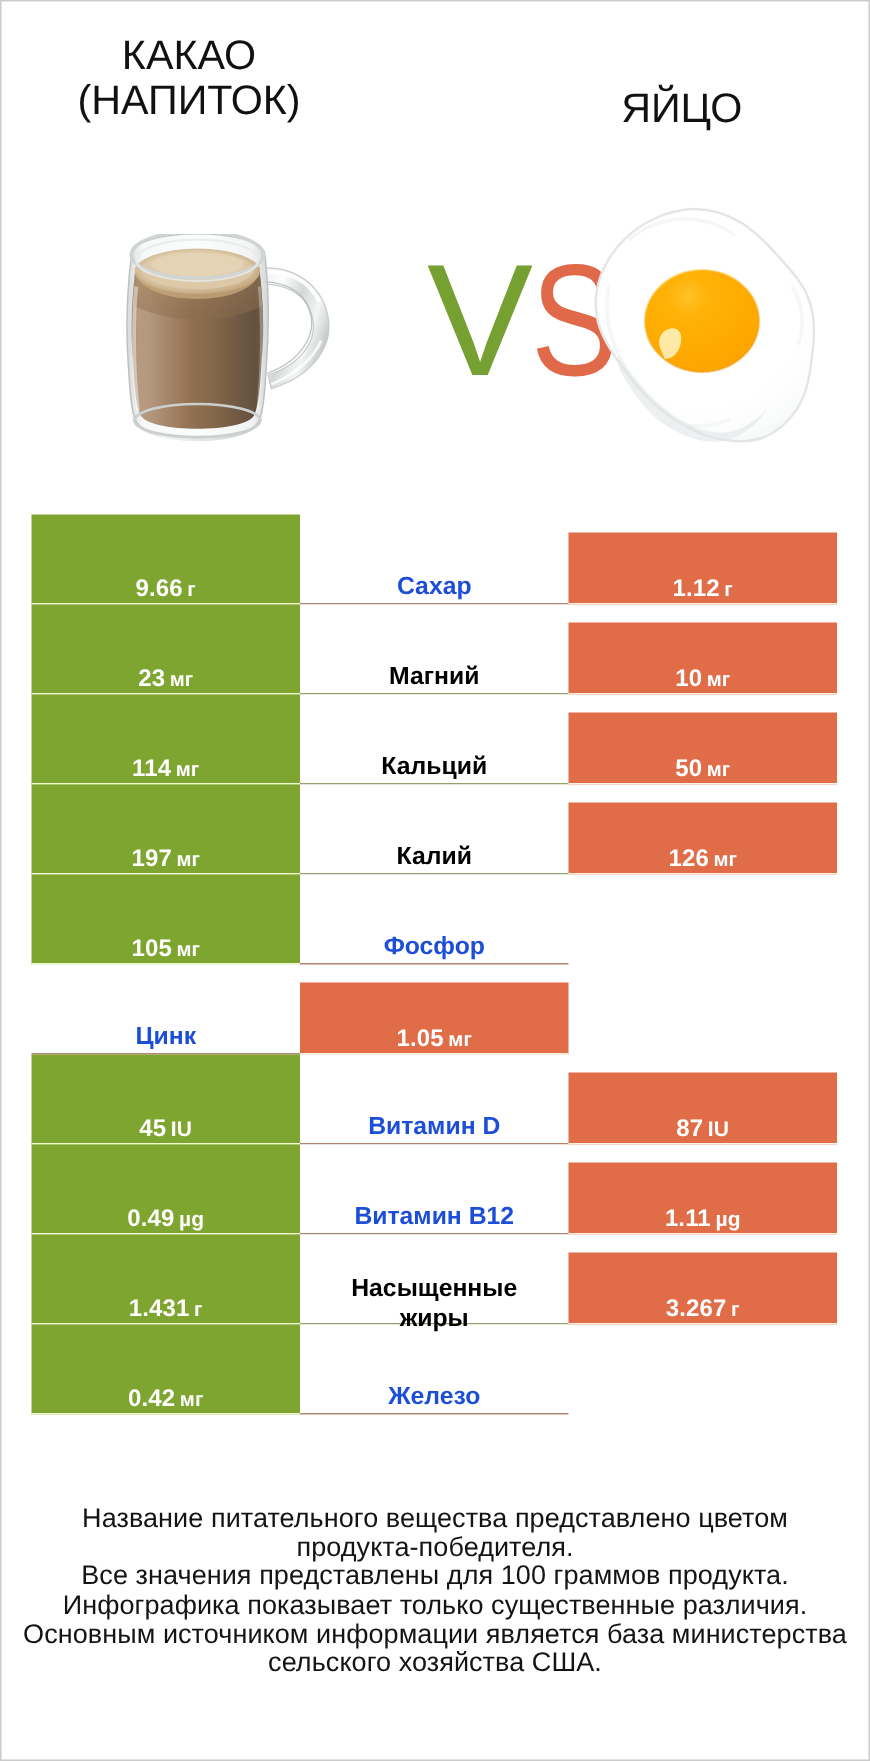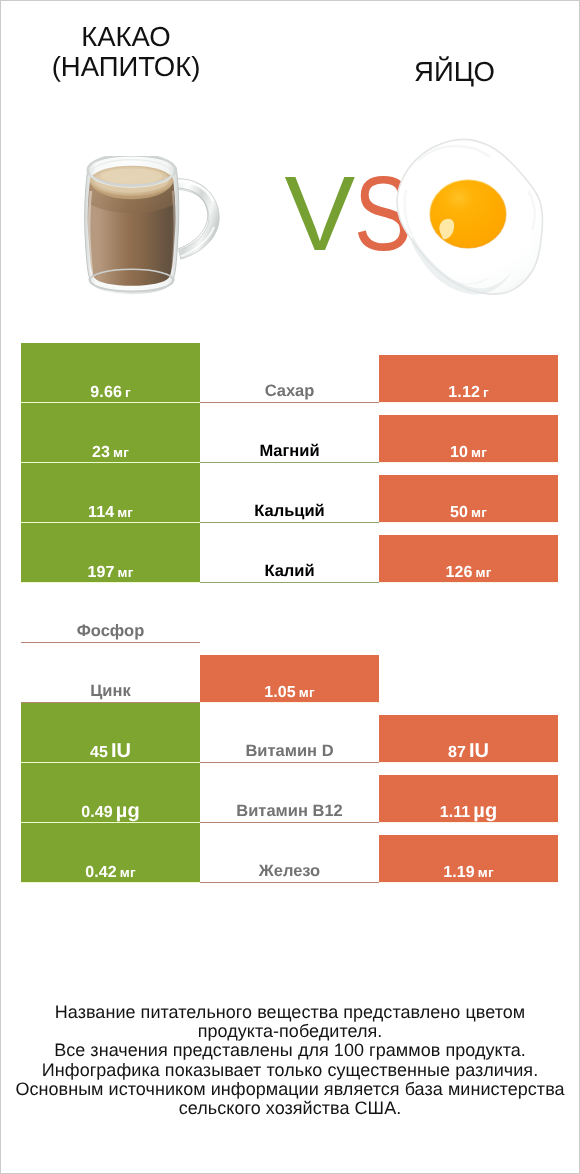--- a/index.html
+++ b/index.html
@@ -26,25 +26,25 @@
   .row{display:flex;width:537px;height:60px;}
   .cell{width:179px;box-sizing:border-box;display:flex;align-items:flex-end;justify-content:center;text-align:center;line-height:1;}
   .cell.left{background:#7fa531;border-bottom:1px solid #f0fad0;}
   .cell.right{background:#e06c48;border-bottom:1px solid #fdf3e2;margin-top:12px;}
   .cell.mid{background:#ffffff;}
   .cell.mid.win-left{border-bottom:1px solid #93a36d;}
   .cell.mid.win-right{border-bottom:1px solid #b48475;}
 
   .val{color:#ffffff;font-size:16px;font-weight:bold;letter-spacing:0.1px;white-space:nowrap;position:relative;top:-1px;}
   .val .u{font-size:13.5px;font-weight:bold;margin-left:3px;}
-  .val .u.big{font-size:20px;}
+  .val .u.big{font-size:14px;}
   .nut{font-size:16.5px;font-weight:bold;line-height:20px;max-width:130px;position:relative;top:-1px;}
   .nut.win-left{color:#000000;}
   .cell.mid .nut.two-line{top:7px;}
-  .nut.win-right{color:#737373;}
+  .nut.win-right{color:#1d4ed8;}
 
   
   .footer{position:absolute;left:0px;top:1003px;width:580px;text-align:center;
           font-size:18px;line-height:19.2px;color:#141414;letter-spacing:0.05px;}
   .footer div{white-space:nowrap;}
 </style>
 </head>
 <body>
 
 <div class="page">
@@ -214,20 +214,23 @@
           <span class="val">197<span class="u">мг</span></span>
         </div>
         <div class="cell mid win-left">
           <span class="nut win-left">Калий</span>
         </div>
         <div class="cell right">
           <span class="val">126<span class="u">мг</span></span>
         </div>
       </div>
       <div class="row">
+        <div class="cell left">
+          <span class="val">105<span class="u">мг</span></span>
+        </div>
         <div class="cell mid win-right">
           <span class="nut win-right">Фосфор</span>
         </div>
       </div>
       <div class="row">
         <div class="cell mid win-right">
           <span class="nut win-right">Цинк</span>
         </div>
         <div class="cell right">
           <span class="val">1.05<span class="u">мг</span></span>
@@ -250,27 +253,35 @@
         </div>
         <div class="cell mid win-right">
           <span class="nut win-right">Витамин B12</span>
         </div>
         <div class="cell right">
           <span class="val">1.11<span class="u big">µg</span></span>
         </div>
       </div>
       <div class="row">
         <div class="cell left">
+          <span class="val">1.431<span class="u">г</span></span>
+        </div>
+        <div class="cell mid win-left">
+          <span class="nut win-left two-line">Насыщенные жиры</span>
+        </div>
+        <div class="cell right">
+          <span class="val">3.267<span class="u">г</span></span>
+        </div>
+      </div>
+      <div class="row">
+        <div class="cell left">
           <span class="val">0.42<span class="u">мг</span></span>
         </div>
         <div class="cell mid win-right">
           <span class="nut win-right">Железо</span>
-        </div>
-        <div class="cell right">
-          <span class="val">1.19<span class="u">мг</span></span>
         </div>
       </div>
     </div>
 
   <div class="footer" id="footer-notes">
       <div>Название питательного вещества представлено цветом</div>
       <div>продукта-победителя.</div>
       <div>Все значения представлены для 100 граммов продукта.</div>
       <div>Инфографика показывает только существенные различия.</div>
       <div>Основным источником информации является база министерства</div>

